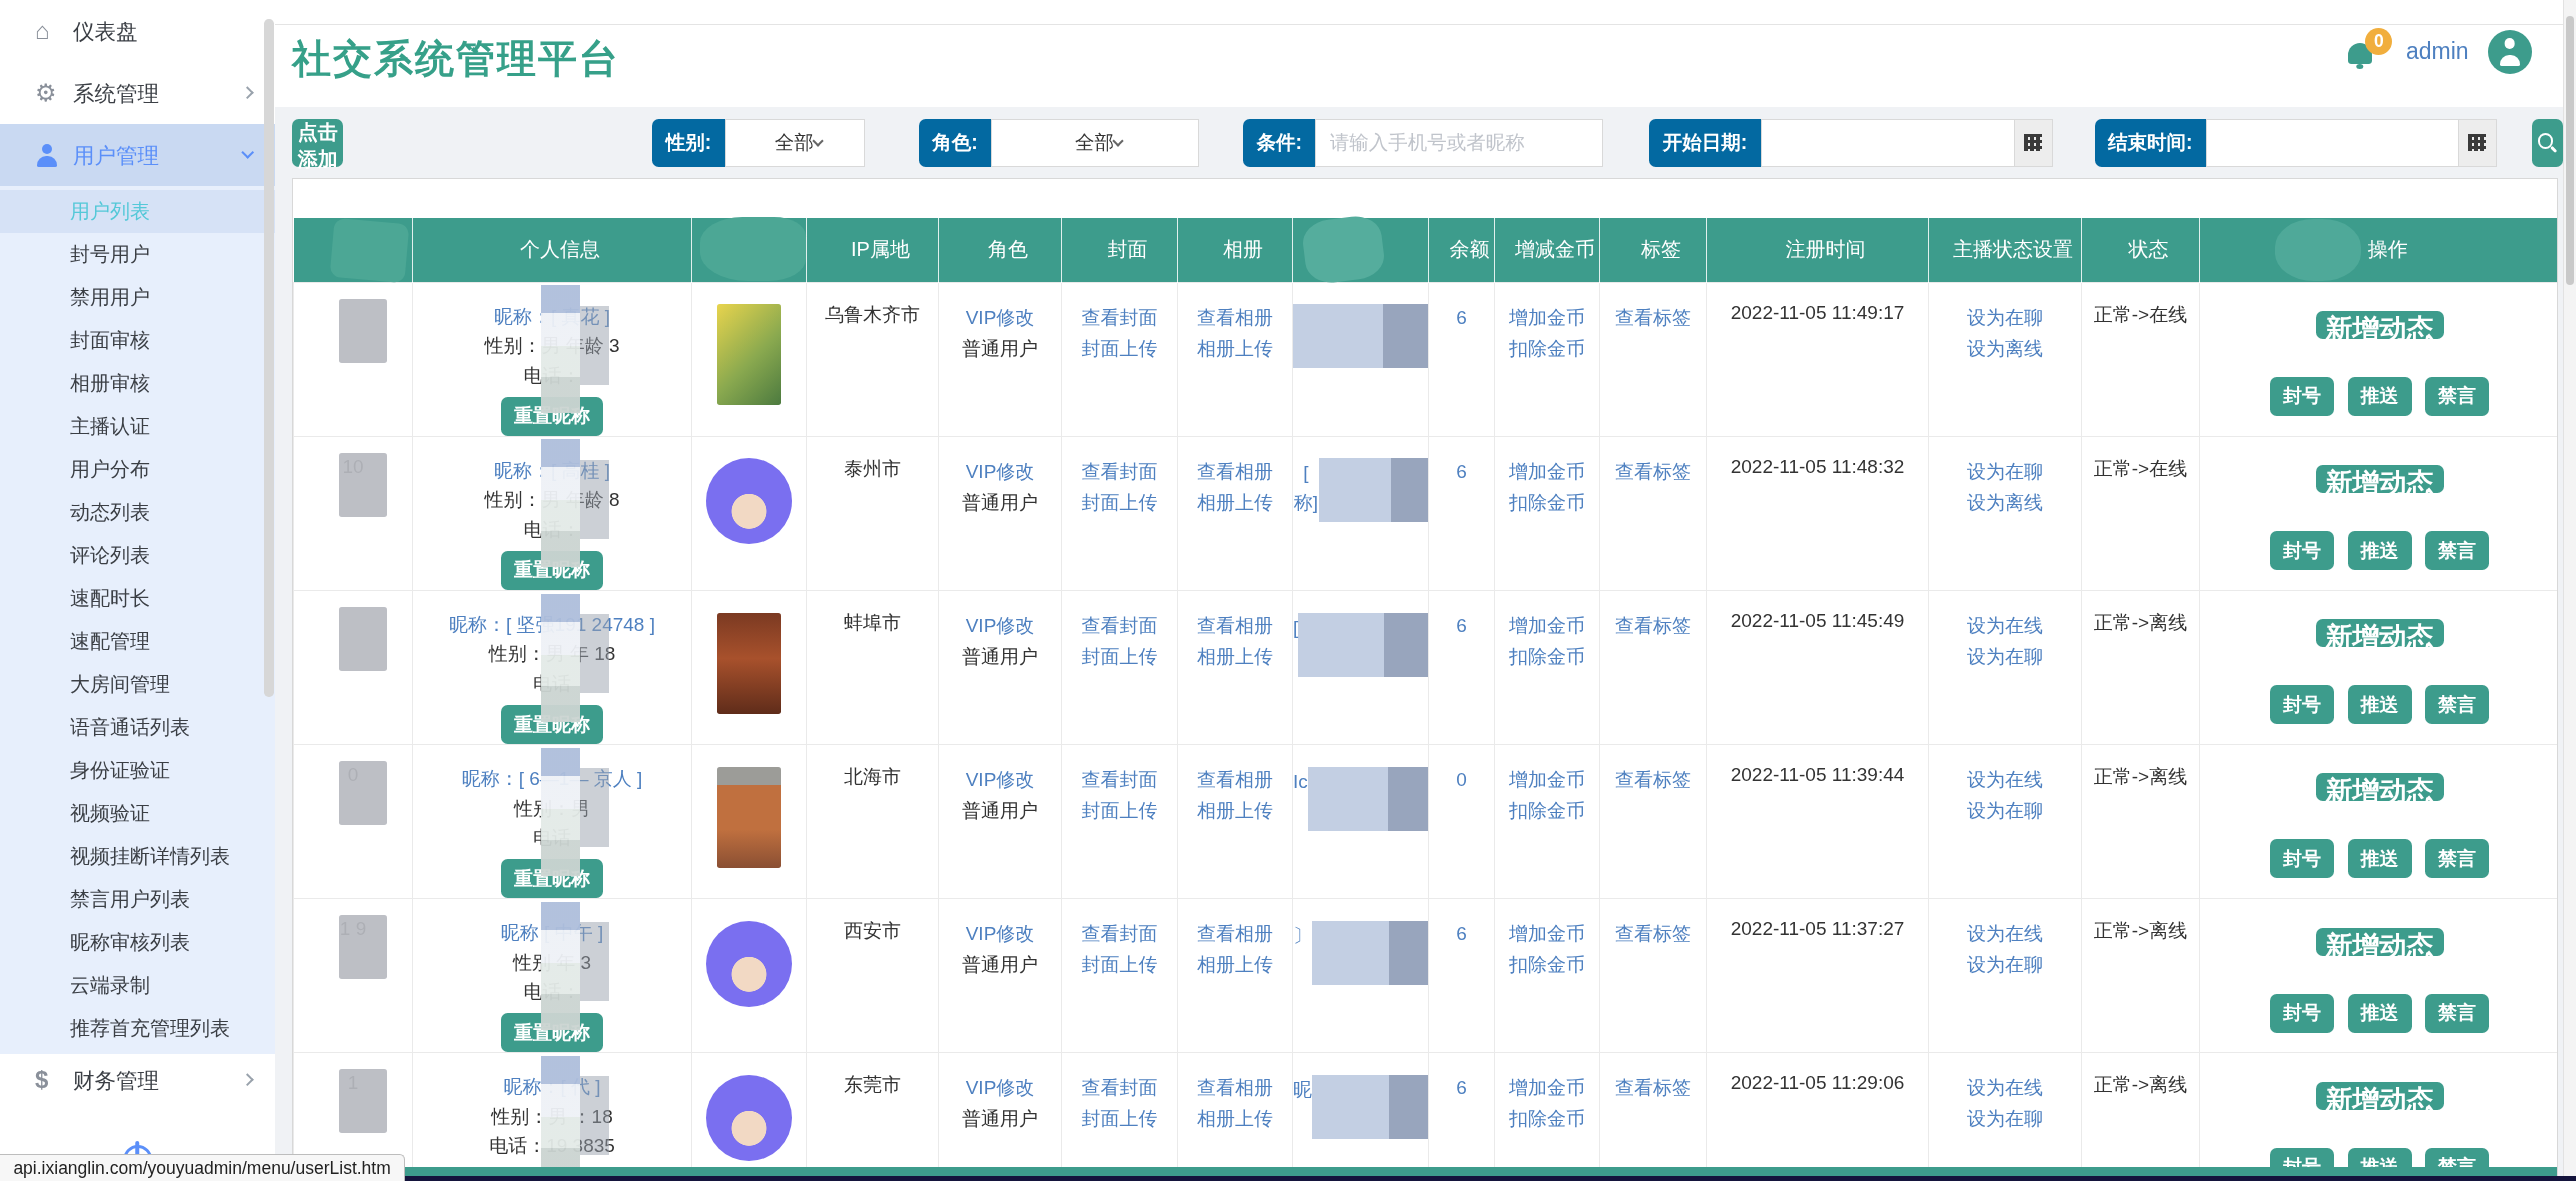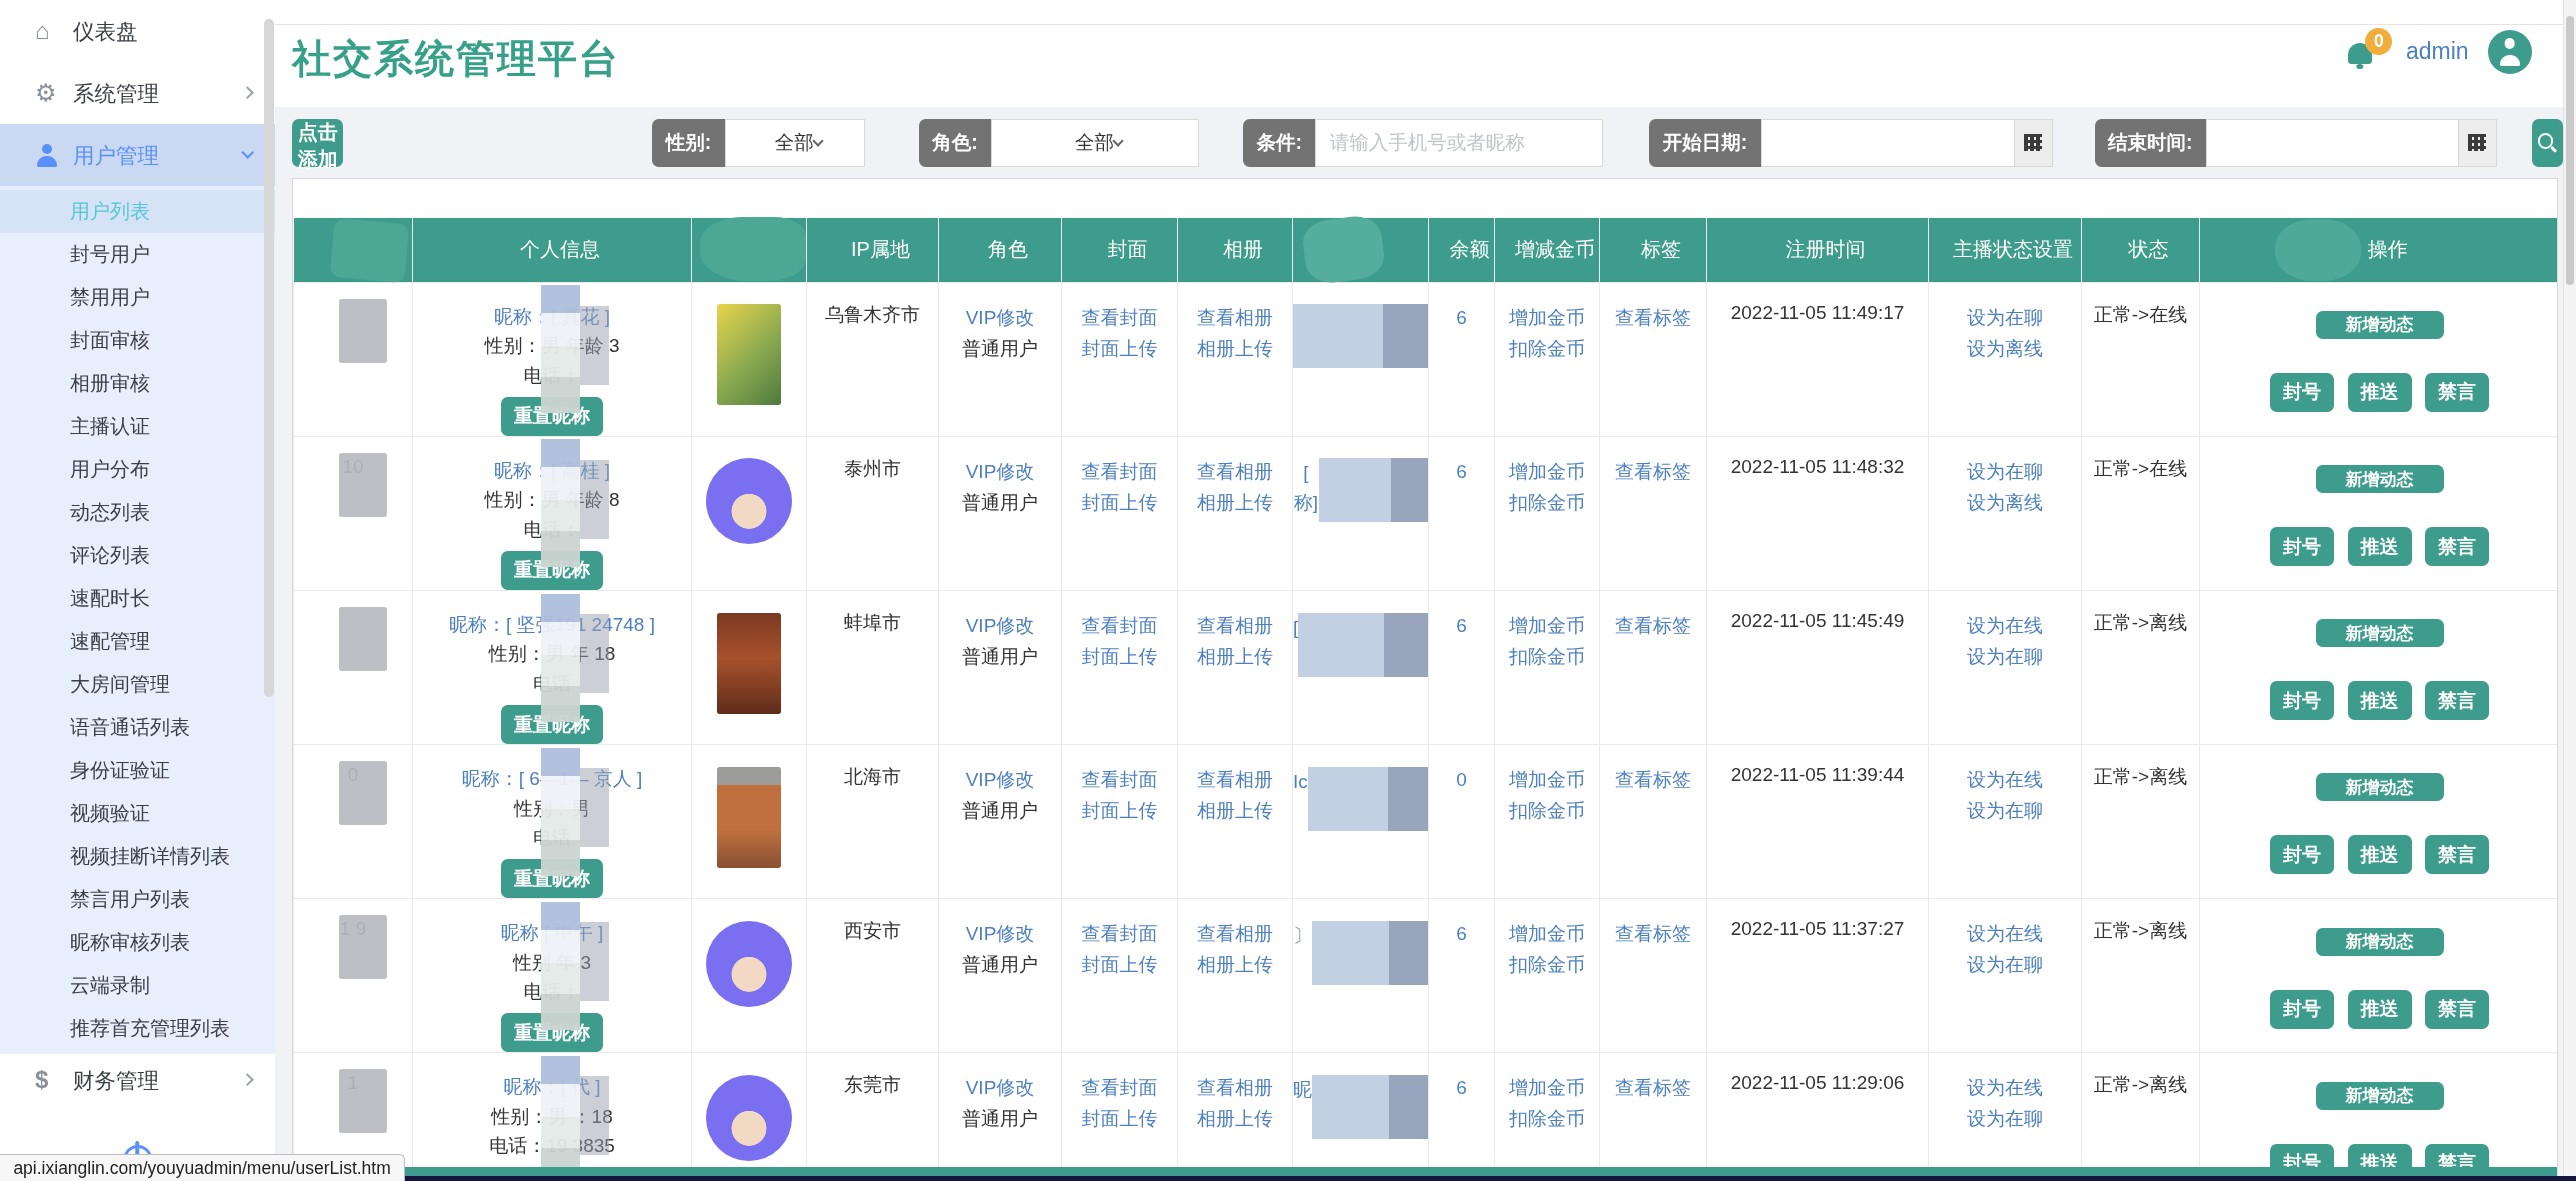--- a/index.html
+++ b/index.html
@@ -37,21 +37,21 @@
   .badge { position:absolute; right:-14.8px; top:-6.7px; min-width:27px; height:27px; border-radius:50%; background:#f1ae3d; color:#fff; font-size:17.5px; font-weight:700; text-align:center; line-height:27px; }
   .username { font-size:23px; color:#4e80c0; margin-left:9.4px; }
   .top-avatar { width:44px; height:44px; border-radius:50%; background:#3d9c8c; position:relative; }
   .top-avatar::before { content:""; position:absolute; top:8.7px; left:50%; transform:translateX(-50%); width:10.7px; height:10.7px; border-radius:50%; background:#fff; }
   .top-avatar::after { content:""; position:absolute; bottom:8px; left:50%; transform:translateX(-50%); width:20px; height:10.7px; border-radius:10px 10px 2px 2px; background:#fff; }
 
   
   .main-bg { position:absolute; left:275px; top:107px; right:13.4px; bottom:6px; background:#f0f2f5; }
   .filterbar { position:absolute; left:275px; top:107px; right:13.4px; height:71px; display:flex; align-items:center; padding-left:17px; z-index:6; }
   .fgroup { display:flex; align-items:center; height:48px; flex-shrink:0; }
-  .flabel { height:48px; display:flex; align-items:center; padding:0 13.4px; background:#737373; color:#fff; font-size:19.5px; font-weight:700; border-radius:6.7px 0 0 6.7px; }
+  .flabel { height:48px; display:flex; align-items:center; padding:0 13.4px; background:#0369a1; color:#fff; font-size:19.5px; font-weight:700; border-radius:6.7px 0 0 6.7px; }
   .fselect { height:48px; background:#fff; border:0.7px solid #d9d9d9; display:flex; align-items:center; justify-content:center; padding:0 12px 0 19px; font-size:19.5px; color:#333; }
   .finput { height:48px; background:#fff; border:0.7px solid #d9d9d9; padding:0 13.4px; font-size:19.5px; color:#333; outline:none; }
   .finput::placeholder { color:#c0c4cb; }
   .cal-btn { width:38px; height:48px; background:#ededed; border:0.7px solid #d9d9d9; border-left:none; display:flex; align-items:center; justify-content:center; cursor:pointer; }
   .cal-icon { width:18px; height:17.5px; background-image:linear-gradient(#3a3a3a 3.4px,transparent 3.4px),linear-gradient(90deg,#3a3a3a 4px,transparent 4px); background-size:6px 6px; }
   .sel-chev { width:8px; height:8px; border-right:2px solid #666; border-bottom:2px solid #666; transform:rotate(45deg); margin-top:-4px; }
   .btn { background:#3d9c8c; color:#fff; border:none; border-radius:6.7px; font-weight:700; cursor:pointer; font-family:inherit; }
   .add-btn { width:87px; height:48px; font-size:20px; }
   .search-btn { width:52px; height:48px; border-radius:6.7px; display:flex; align-items:center; justify-content:center; }
   .search-icon { position:relative; width:20px; height:20px; }
@@ -70,21 +70,21 @@
   .info-cell .nick { line-height:29.5px; }
   .info-cell .line { line-height:29.5px; color:#333; }
   .reset-btn { width:102px; height:39px; font-size:19px; margin-top:6.7px; border-radius:6.7px; }
   .avatar-img { margin:2.7px auto 0; }
   .av-photo { width:64px; height:101px; border-radius:2.7px; }
   .av-circle { width:86px; height:86px; border-radius:50%; }
   .photo-baby { background:linear-gradient(135deg,#e8d44d,#8aa94f 55%,#4c7a3f); }
   .cartoon-boy { background:radial-gradient(circle at 50% 62%,#f2d9c4 0 25%,#7a6ff0 26%); }
   .photo-car { background:linear-gradient(180deg,#7b3a22,#a8512c 45%,#5f2c1a); }
   .photo-teapot { background:linear-gradient(180deg,#9c9c98 0 18%,#c0703f 18% 62%,#8a4f33); }
-  .big-btn { width:128px; height:28px; font-size:17px; margin-top:9.4px; }
+  .big-btn { width:128px; height:28px; font-size:27px; margin-top:9.4px; }
   .ops-row { display:flex; justify-content:center; gap:13.4px; margin-top:34px; }
   .sm-btn { width:64px; height:39px; font-size:19px; }
   .time-cell { font-size:19px; color:#333; }
 
   
   .censor-id { position:absolute; left:38%; top:16px; width:48px; height:64px; background:#b7bac0; border-radius:2.7px; opacity:.92; }
   .censor-a { position:absolute; left:46%; top:2.7px; width:39px; height:128px; background:linear-gradient(180deg,#aebedb 0 22%,#eef1f6 22% 48%,#e3eae7 48% 72%,#cbd4d1 72%); opacity:.95; z-index:3; }
   .censor-b { position:absolute; left:60%; top:23px; width:29.5px; height:79px; background:#9aa2ad; opacity:.5; z-index:3; }
   .sig-wrap { position:relative; display:flex; justify-content:center; align-items:flex-start; padding-top:2.7px; }
   .sig-frag { color:#4e80c0; font-size:19px; line-height:29.5px; position:relative; z-index:2; }

